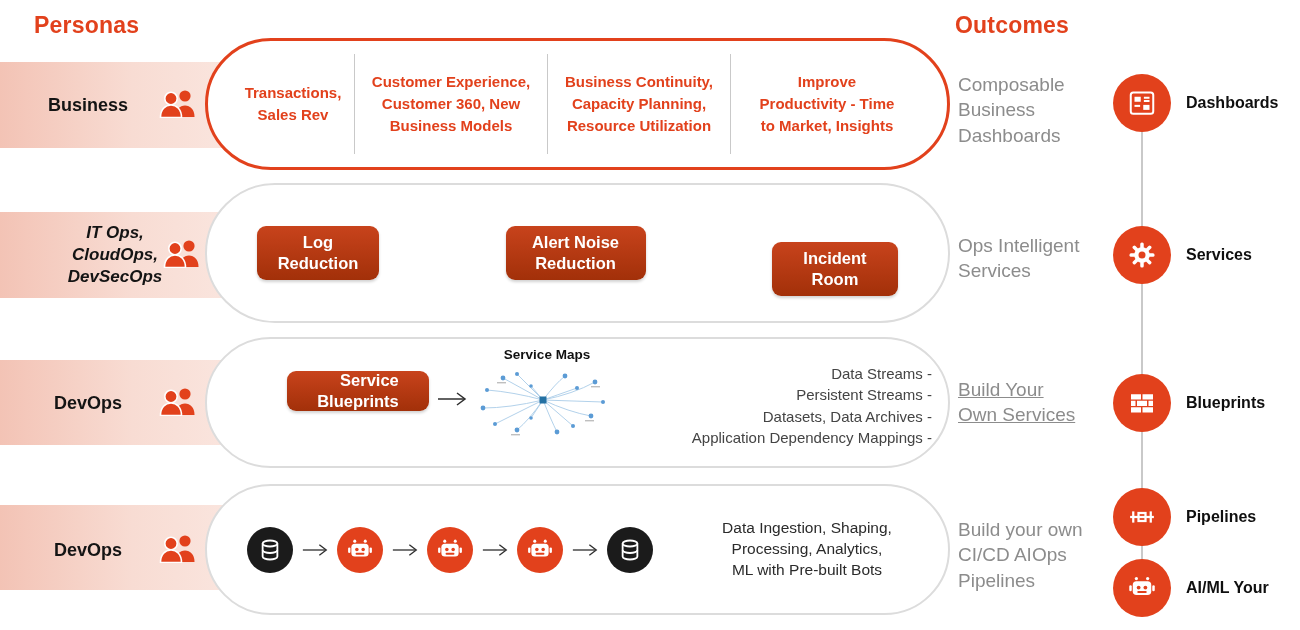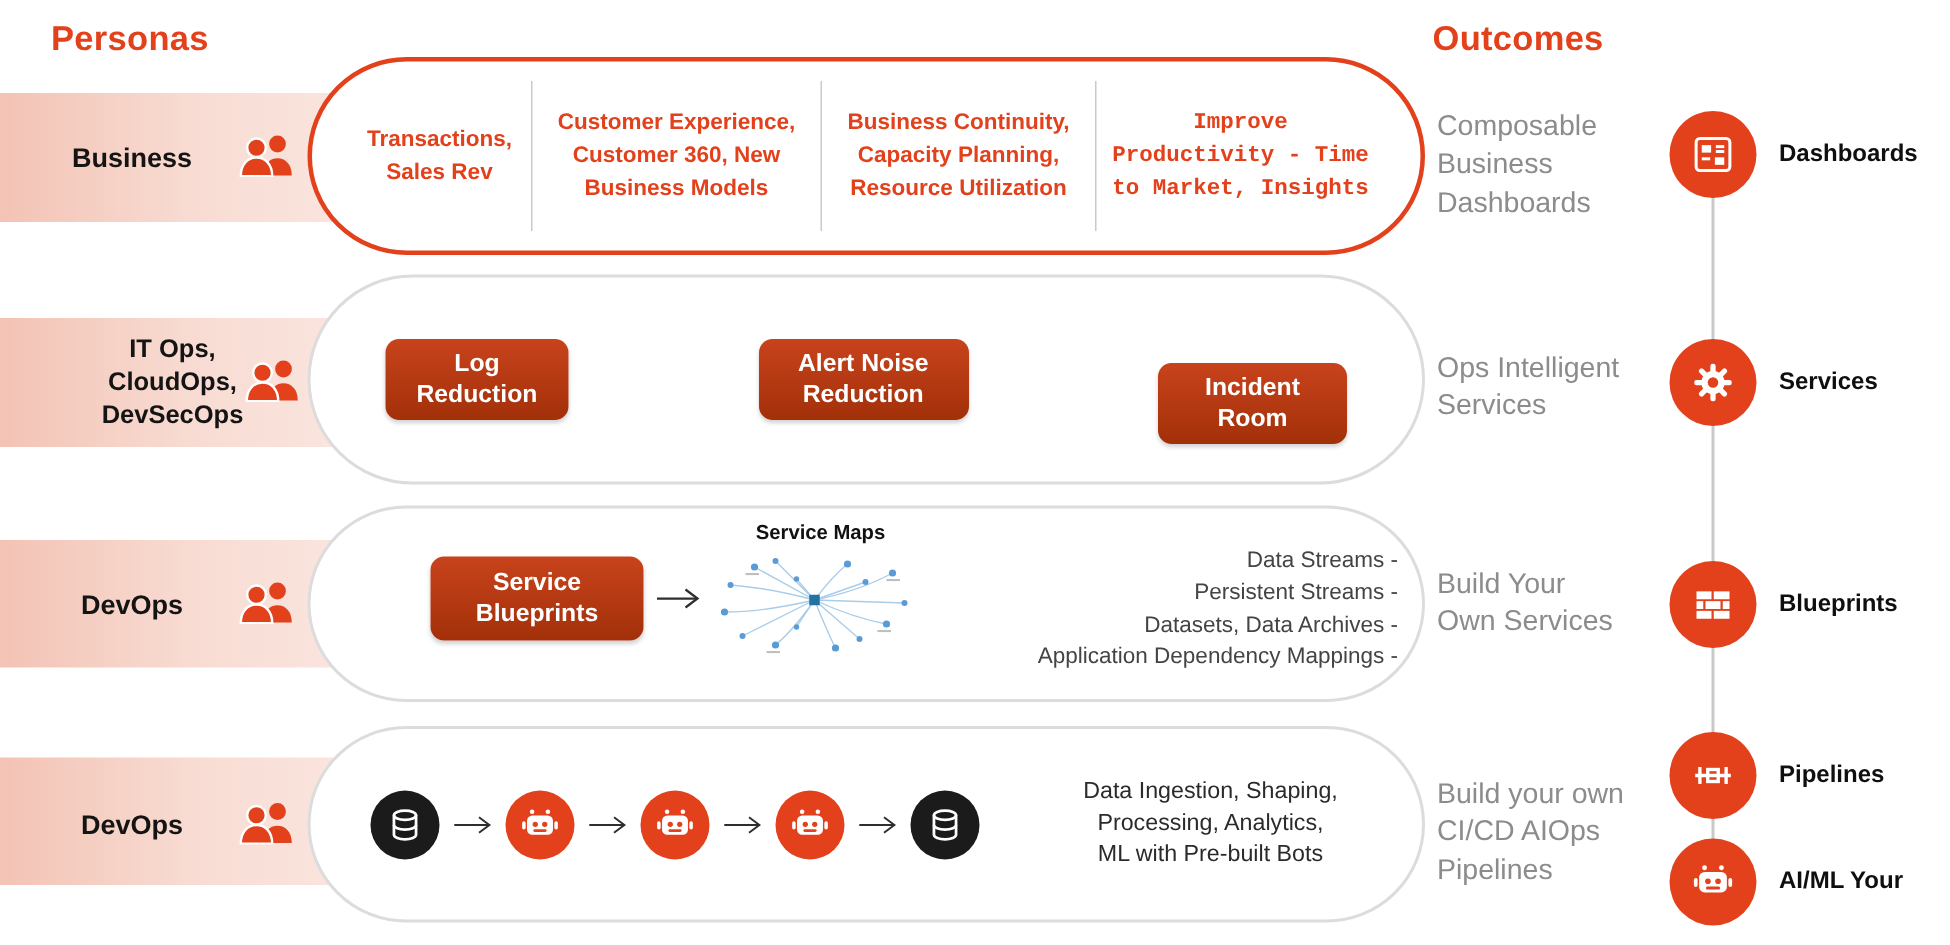--- a/index.html
+++ b/index.html
@@ -22,21 +22,21 @@
 
   .band{position:absolute;left:0;width:945px;
     background:linear-gradient(90deg,#F3C3B5 0%,#F8DCD3 14%,#FDF1ED 38%,rgba(255,255,255,0) 72%);}
   .band.b1{top:62px;height:86px;}
   .band.b2{top:212px;height:86px;}
   .band.b3{top:360px;height:85px;}
   .band.b4{top:505px;height:85px;}
 
   .persona{position:absolute;text-align:center;font-weight:700;font-size:18px;color:#141414;line-height:1.3;}
   .p1{left:28px;top:94px;width:120px;}
-  .p2{left:46px;top:222px;width:138px;font-size:17px;}
+  .p2{left:46px;top:222px;width:138px;font-size:17px;font-style:italic;}
   .p3{left:28px;top:392px;width:120px;}
   .p4{left:28px;top:539px;width:120px;}
 
   .person-icon{position:absolute;width:42px;height:30px;}
   .i1{left:158px;top:88px;}
   .i2{left:162px;top:238px;}
   .i3{left:158px;top:386px;}
   .i4{left:158px;top:533px;}
   .person-fill{fill:var(--accent);}
   .person-front{fill:var(--accent);stroke:#fff;stroke-width:1.6;}
@@ -44,30 +44,30 @@
   .pill{position:absolute;left:205px;width:745px;background:#fff;}
   .pill1{top:38px;height:132px;border:3px solid var(--accent);border-radius:66px;
     display:flex;align-items:center;justify-content:space-between;padding:0 24px;}
   .pill2{top:183px;height:140px;border:2px solid var(--pill-border-gray);border-radius:70px;
     display:flex;align-items:center;justify-content:space-between;padding:12px 50px;}
   .pill3{top:337px;height:131px;border:2px solid var(--pill-border-gray);border-radius:66px;}
   .pill4{top:484px;height:131px;border:2px solid var(--pill-border-gray);border-radius:66px;
     display:flex;align-items:center;gap:9px;padding-left:40px;}
 
   .cell{font-size:15px;font-weight:700;color:var(--accent);text-align:center;line-height:1.45;}
-  .c1{width:122px;}.c2{width:192px;}.c3{width:182px;}.c4{width:192px;font-family:Liberation Mono, monospace;}
+  .c1{width:122px;}.c2{width:192px;}.c3{width:182px;}.c4{width:192px;}
   .vdiv{width:1px;height:100px;background:#C9C9C9;align-self:center;}
 
   .btn{background:linear-gradient(180deg,var(--btn-top),var(--btn-bottom));color:#fff;
     font-weight:700;font-size:16.5px;text-align:center;line-height:1.3;border-radius:9px;
     display:flex;align-items:center;justify-content:center;height:54px;
     box-shadow:0 2px 3px rgba(0,0,0,.18);}
   .btn2a{width:122px;}.btn2b{width:140px;}.btn2c{width:126px;margin-top:32px;}.btn2d{width:140px;}
 
-  .btn-bp{position:absolute;left:80px;top:32px;width:142px;height:56px;}
+  .btn-bp{position:absolute;left:80px;top:32px;width:142px;height:40px;text-align:right;}
 
   .arrow-svg{stroke:#2E2E2E;stroke-width:1.5;fill:none;}
   .arr3{position:absolute;left:230px;top:52px;}
 
   .maps{position:absolute;left:264px;top:8px;width:152px;text-align:center;}
   .maps-title{font-size:13.5px;font-weight:700;color:#111;margin-bottom:2px;}
   .map-edge{stroke:#A9CCE8;stroke-width:.9;fill:none;}
   .map-node{fill:var(--map-blue);}
   .map-label{fill:#BFBFBF;}
 
@@ -79,21 +79,21 @@
   .node-orange{background:var(--accent);}
   .wh{fill:#fff;}
   .wh-stroke{stroke:#fff;stroke-width:1.7;fill:none;}
   .eye-orange{fill:var(--accent);}
 
   .caption4{margin-left:auto;margin-right:20px;width:242px;text-align:center;
     font-size:15.5px;color:#2B2B2B;line-height:1.35;}
 
   .outcome{position:absolute;left:958px;width:150px;font-size:19px;font-weight:500;
     color:var(--outcome-gray);line-height:1.33;}
-  .o1{top:72px;}.o2{top:233px;}.o3{top:377px;}.o4{top:517px;}
+  .o1{top:72px;}.o2{top:233px;}.o3{top:377px;text-decoration:underline;}.o4{top:517px;}
 
   .legend-line{position:absolute;left:1141px;top:103px;width:2px;height:485px;background:#C9C9C9;}
   .legend-circle{position:absolute;left:1113px;width:58px;height:58px;border-radius:50%;
     background:var(--accent);display:flex;align-items:center;justify-content:center;}
   .lc1{top:74px;}.lc2{top:226px;}.lc3{top:374px;}.lc4{top:488px;}.lc5{top:559px;}
   .legend-label{position:absolute;left:1186px;font-size:16px;font-weight:700;color:#0F0F0F;}
   .ll1{top:94px;}.ll2{top:246px;}.ll3{top:394px;}.ll4{top:508px;}.ll5{top:579px;}
 </style>
 </head>
 <body>

